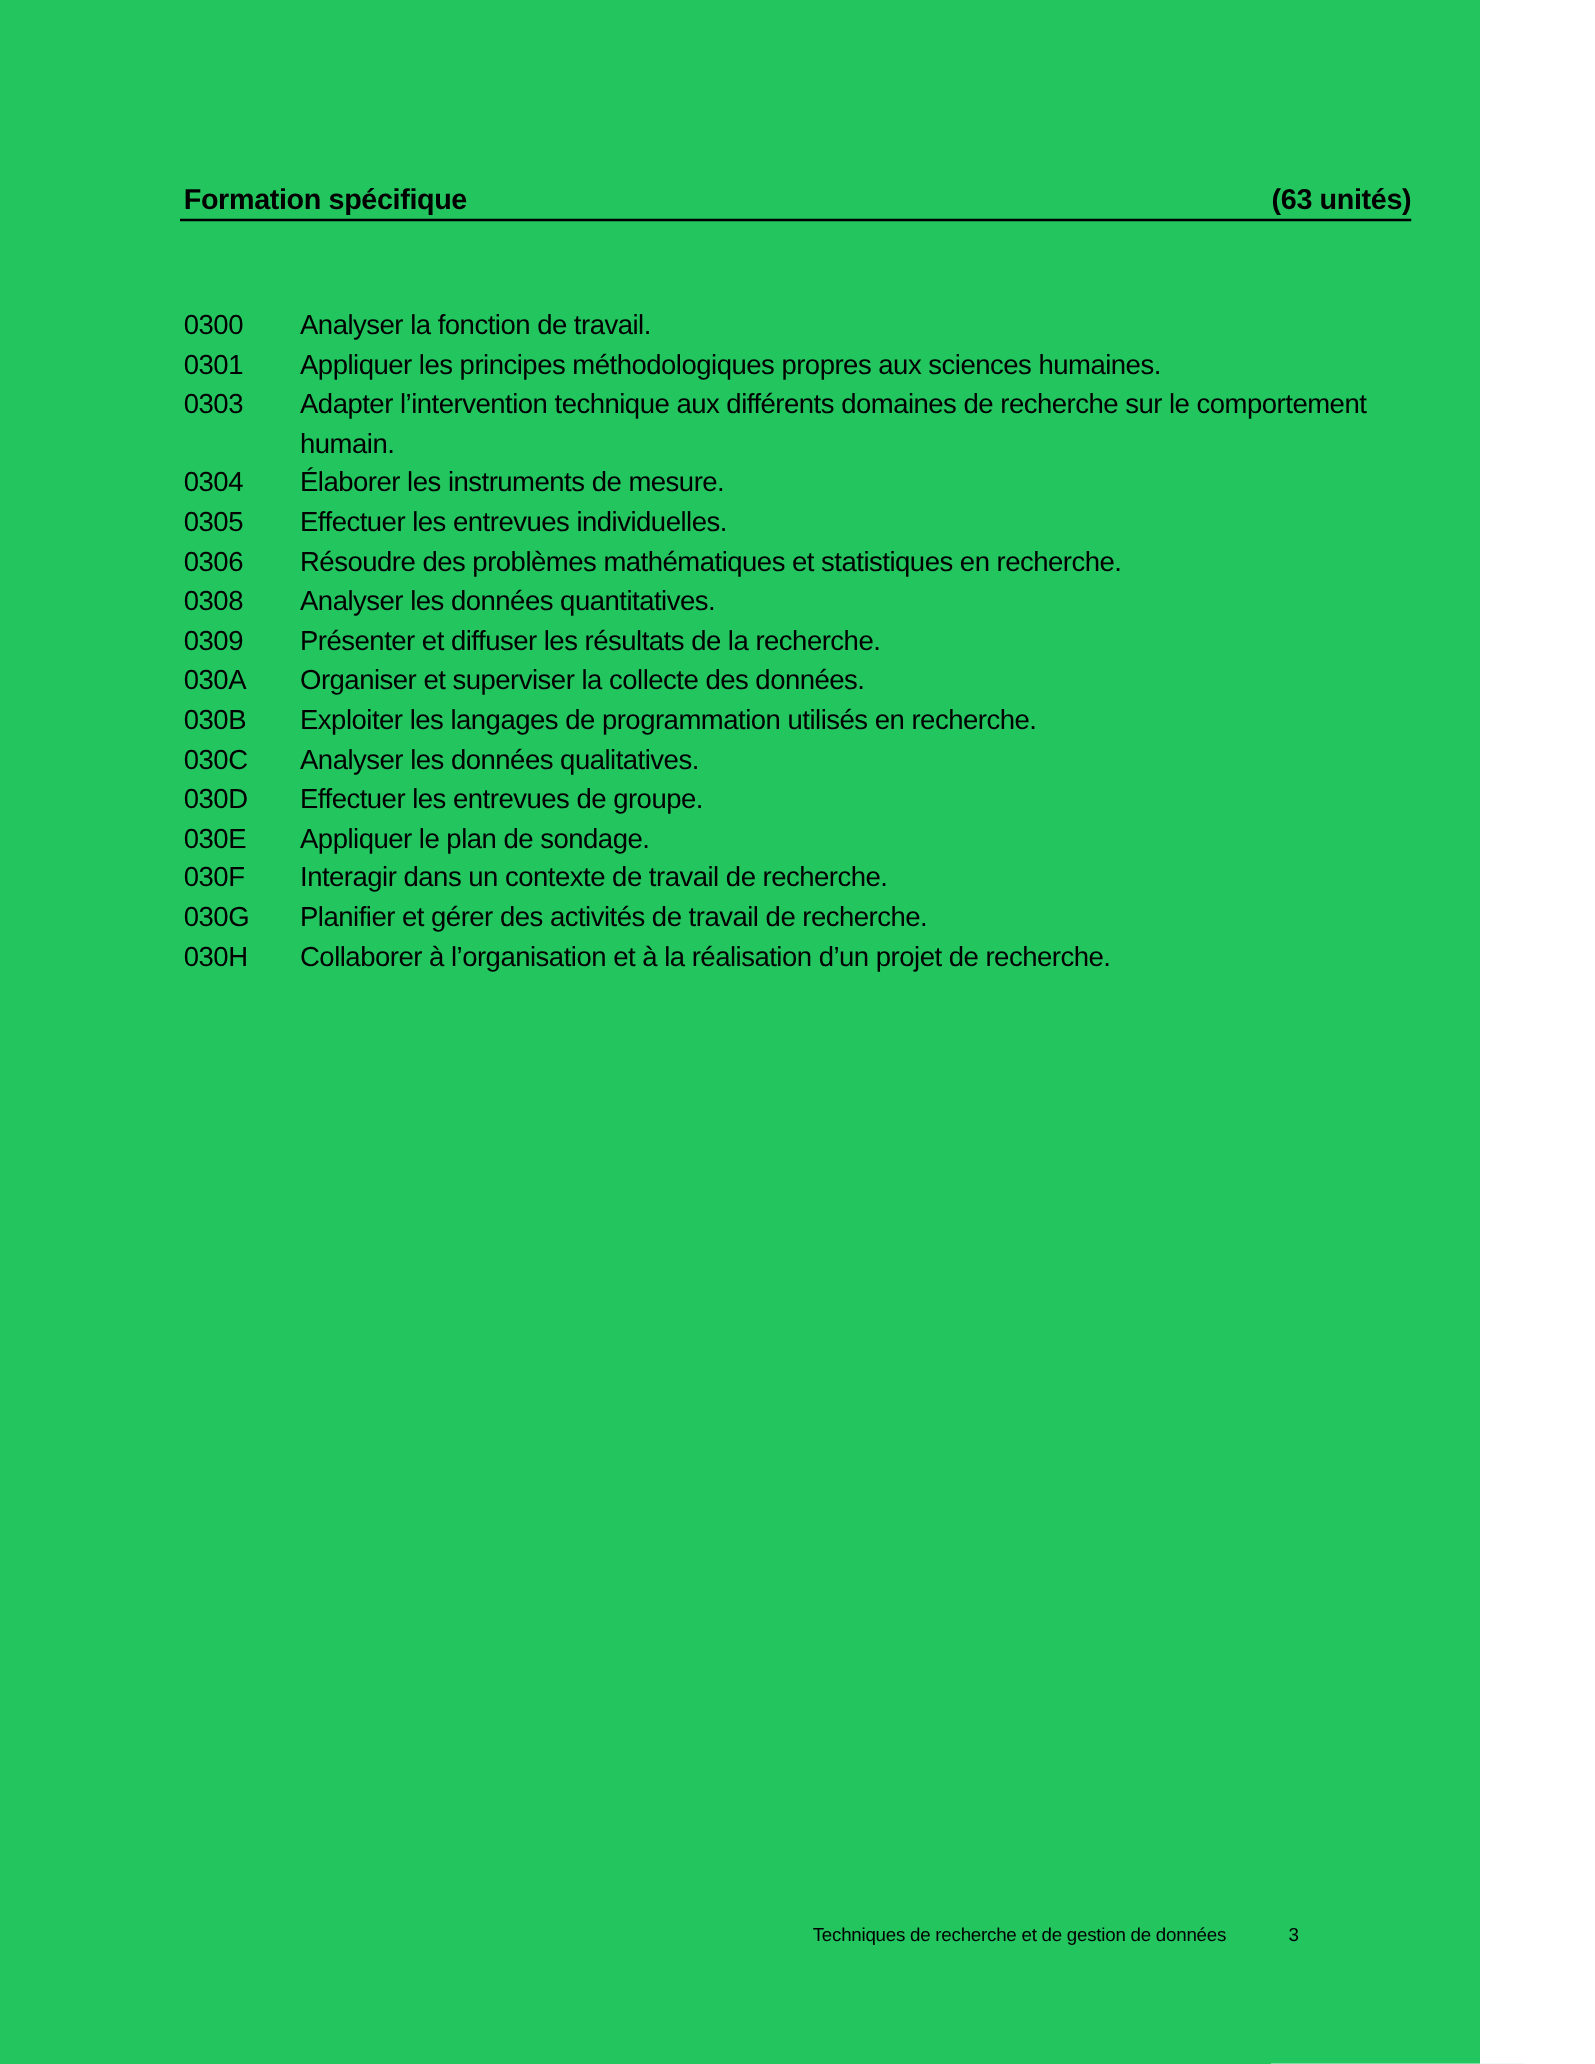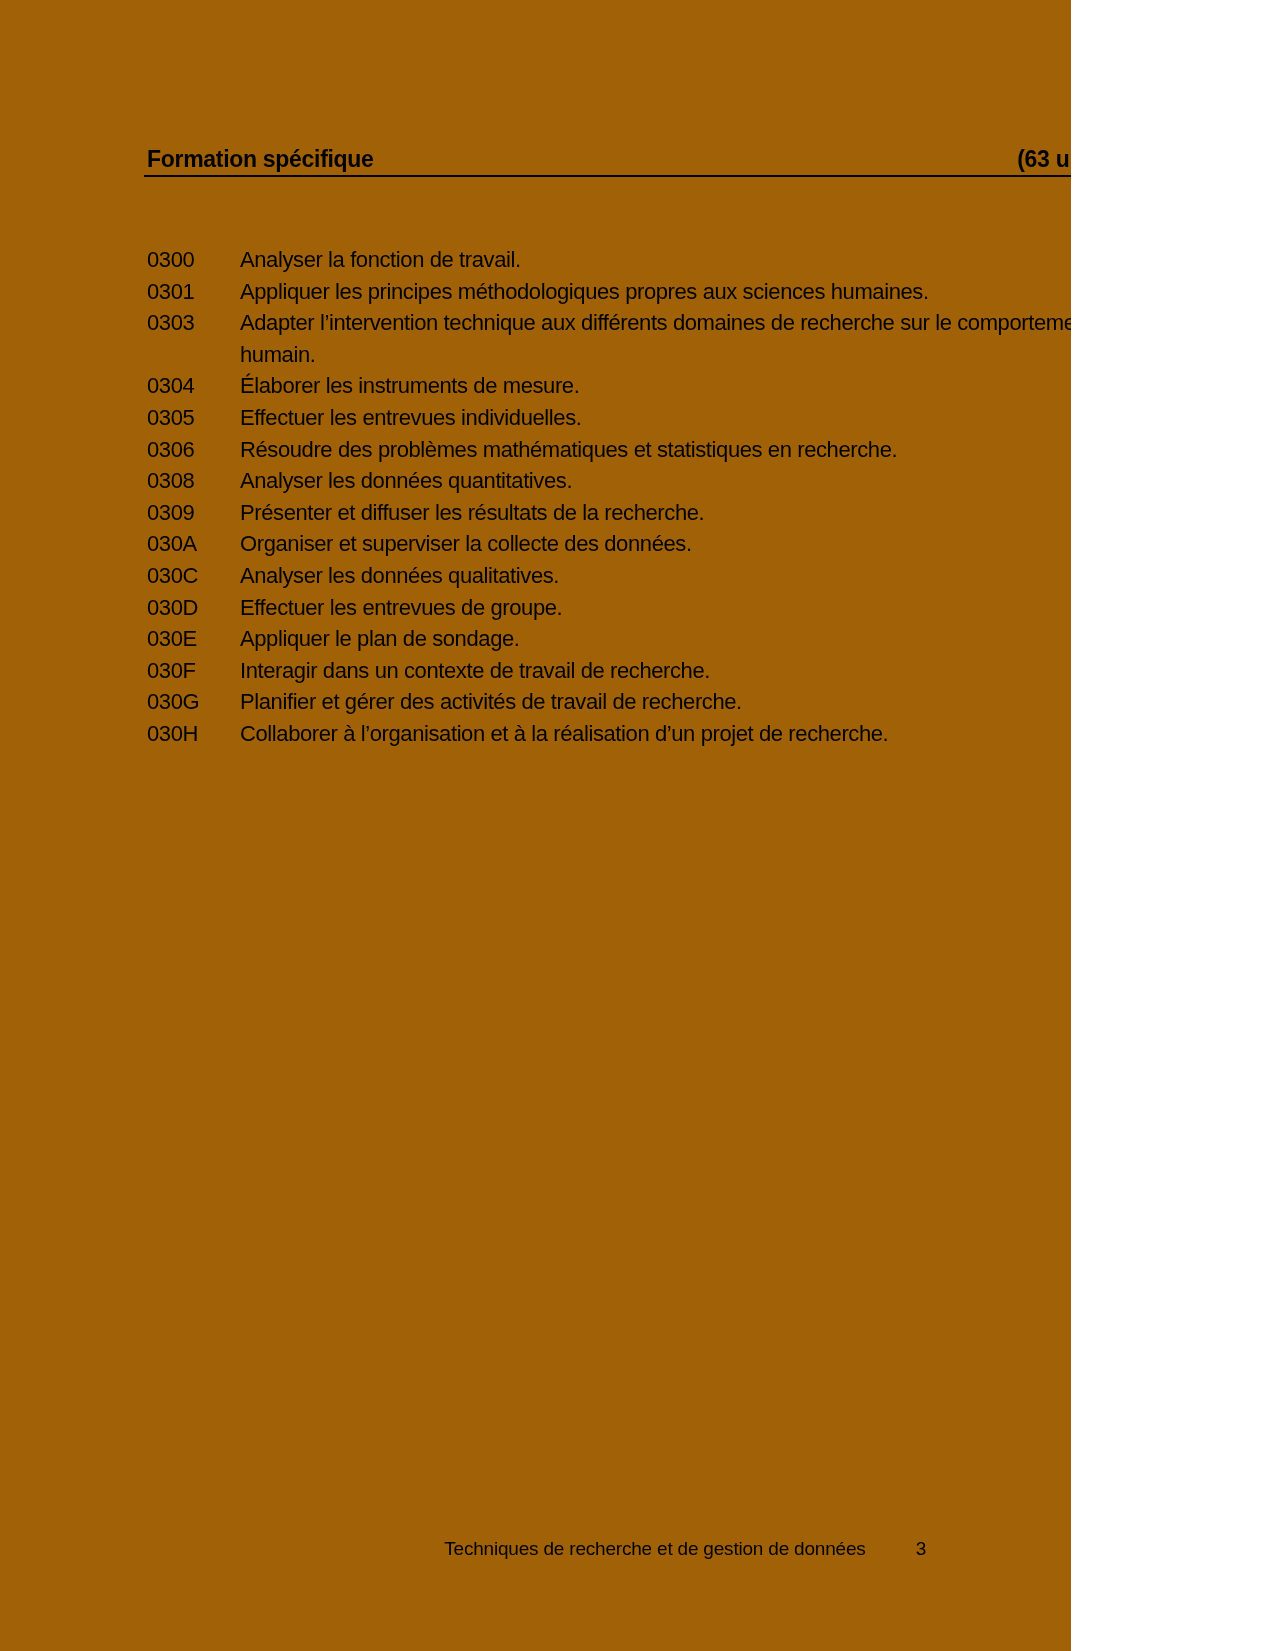--- a/index.html
+++ b/index.html
@@ -3,23 +3,23 @@
 <meta charset="utf-8">
 <style>
   * { margin: 0; padding: 0; box-sizing: border-box; }
   html, body { background: #ffffff; }
   body {
     font-family: "Liberation Sans", "DejaVu Sans", sans-serif;
     color: #000000;
   }
   .page {
     position: relative;
-    width: 1071px;
+    width: 1184px;
     height: 1651px;
-    background: #a16207;
+    background: #22c55e;
     overflow: hidden;
   }
   .doc-header {
     position: absolute;
     left: 147px;
     top: 145px;
     width: 982px;
     display: flex;
     justify-content: space-between;
     align-items: baseline;
@@ -56,21 +56,21 @@
   .course-desc {
     flex: 1;
   }
   .doc-footer {
     position: absolute;
     right: 145px;
     top: 1539px;
     display: flex;
     align-items: baseline;
     gap: 50px;
-    font-size: 19px;
+    font-size: 15px;
     line-height: 20px;
     letter-spacing: -0.2px;
   }
 </style>
 </head>
 <body>
 
 <div class="page">
 
   <header class="doc-header">
@@ -121,20 +121,24 @@
   <div class="course-row">
     <span class="course-code">0309</span>
     <span class="course-desc">Présenter et diffuser les résultats de la recherche.</span>
   </div>
 
   <div class="course-row">
     <span class="course-code">030A</span>
     <span class="course-desc">Organiser et superviser la collecte des données.</span>
   </div>
 
+  <div class="course-row">
+    <span class="course-code">030B</span>
+    <span class="course-desc">Exploiter les langages de programmation utilisés en recherche.</span>
+  </div>
 
   <div class="course-row">
     <span class="course-code">030C</span>
     <span class="course-desc">Analyser les données qualitatives.</span>
   </div>
 
   <div class="course-row">
     <span class="course-code">030D</span>
     <span class="course-desc">Effectuer les entrevues de groupe.</span>
   </div>

